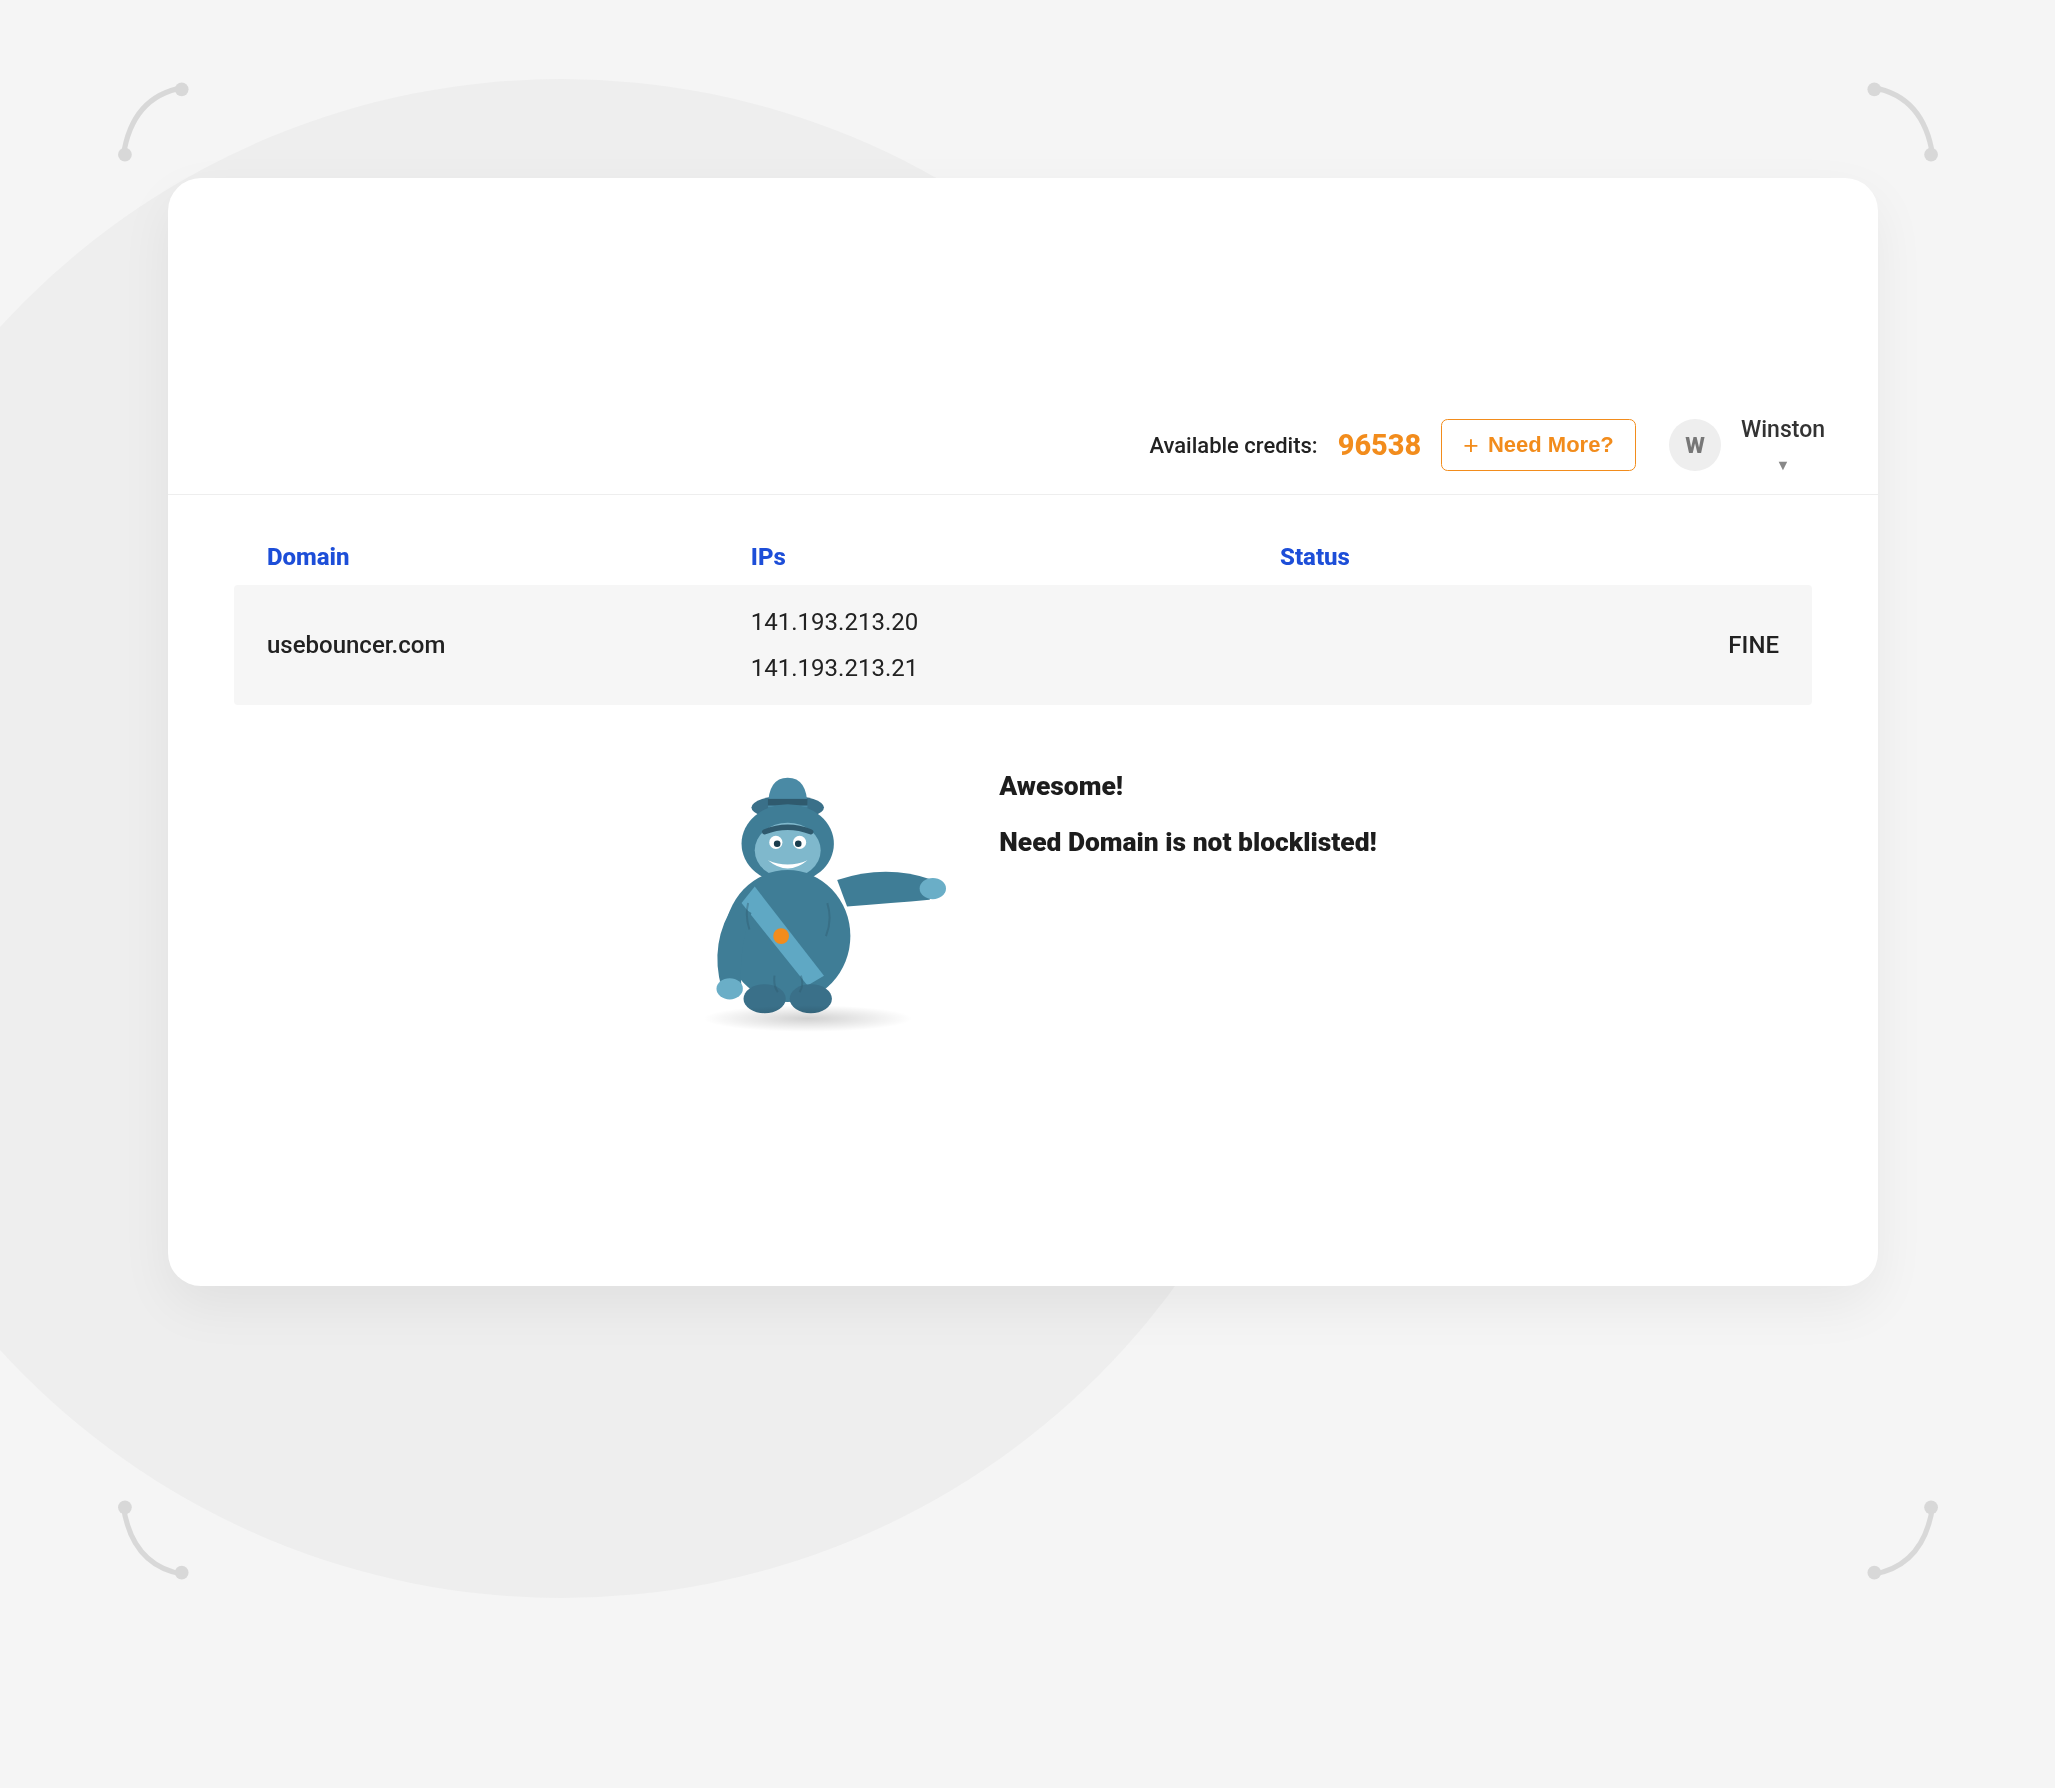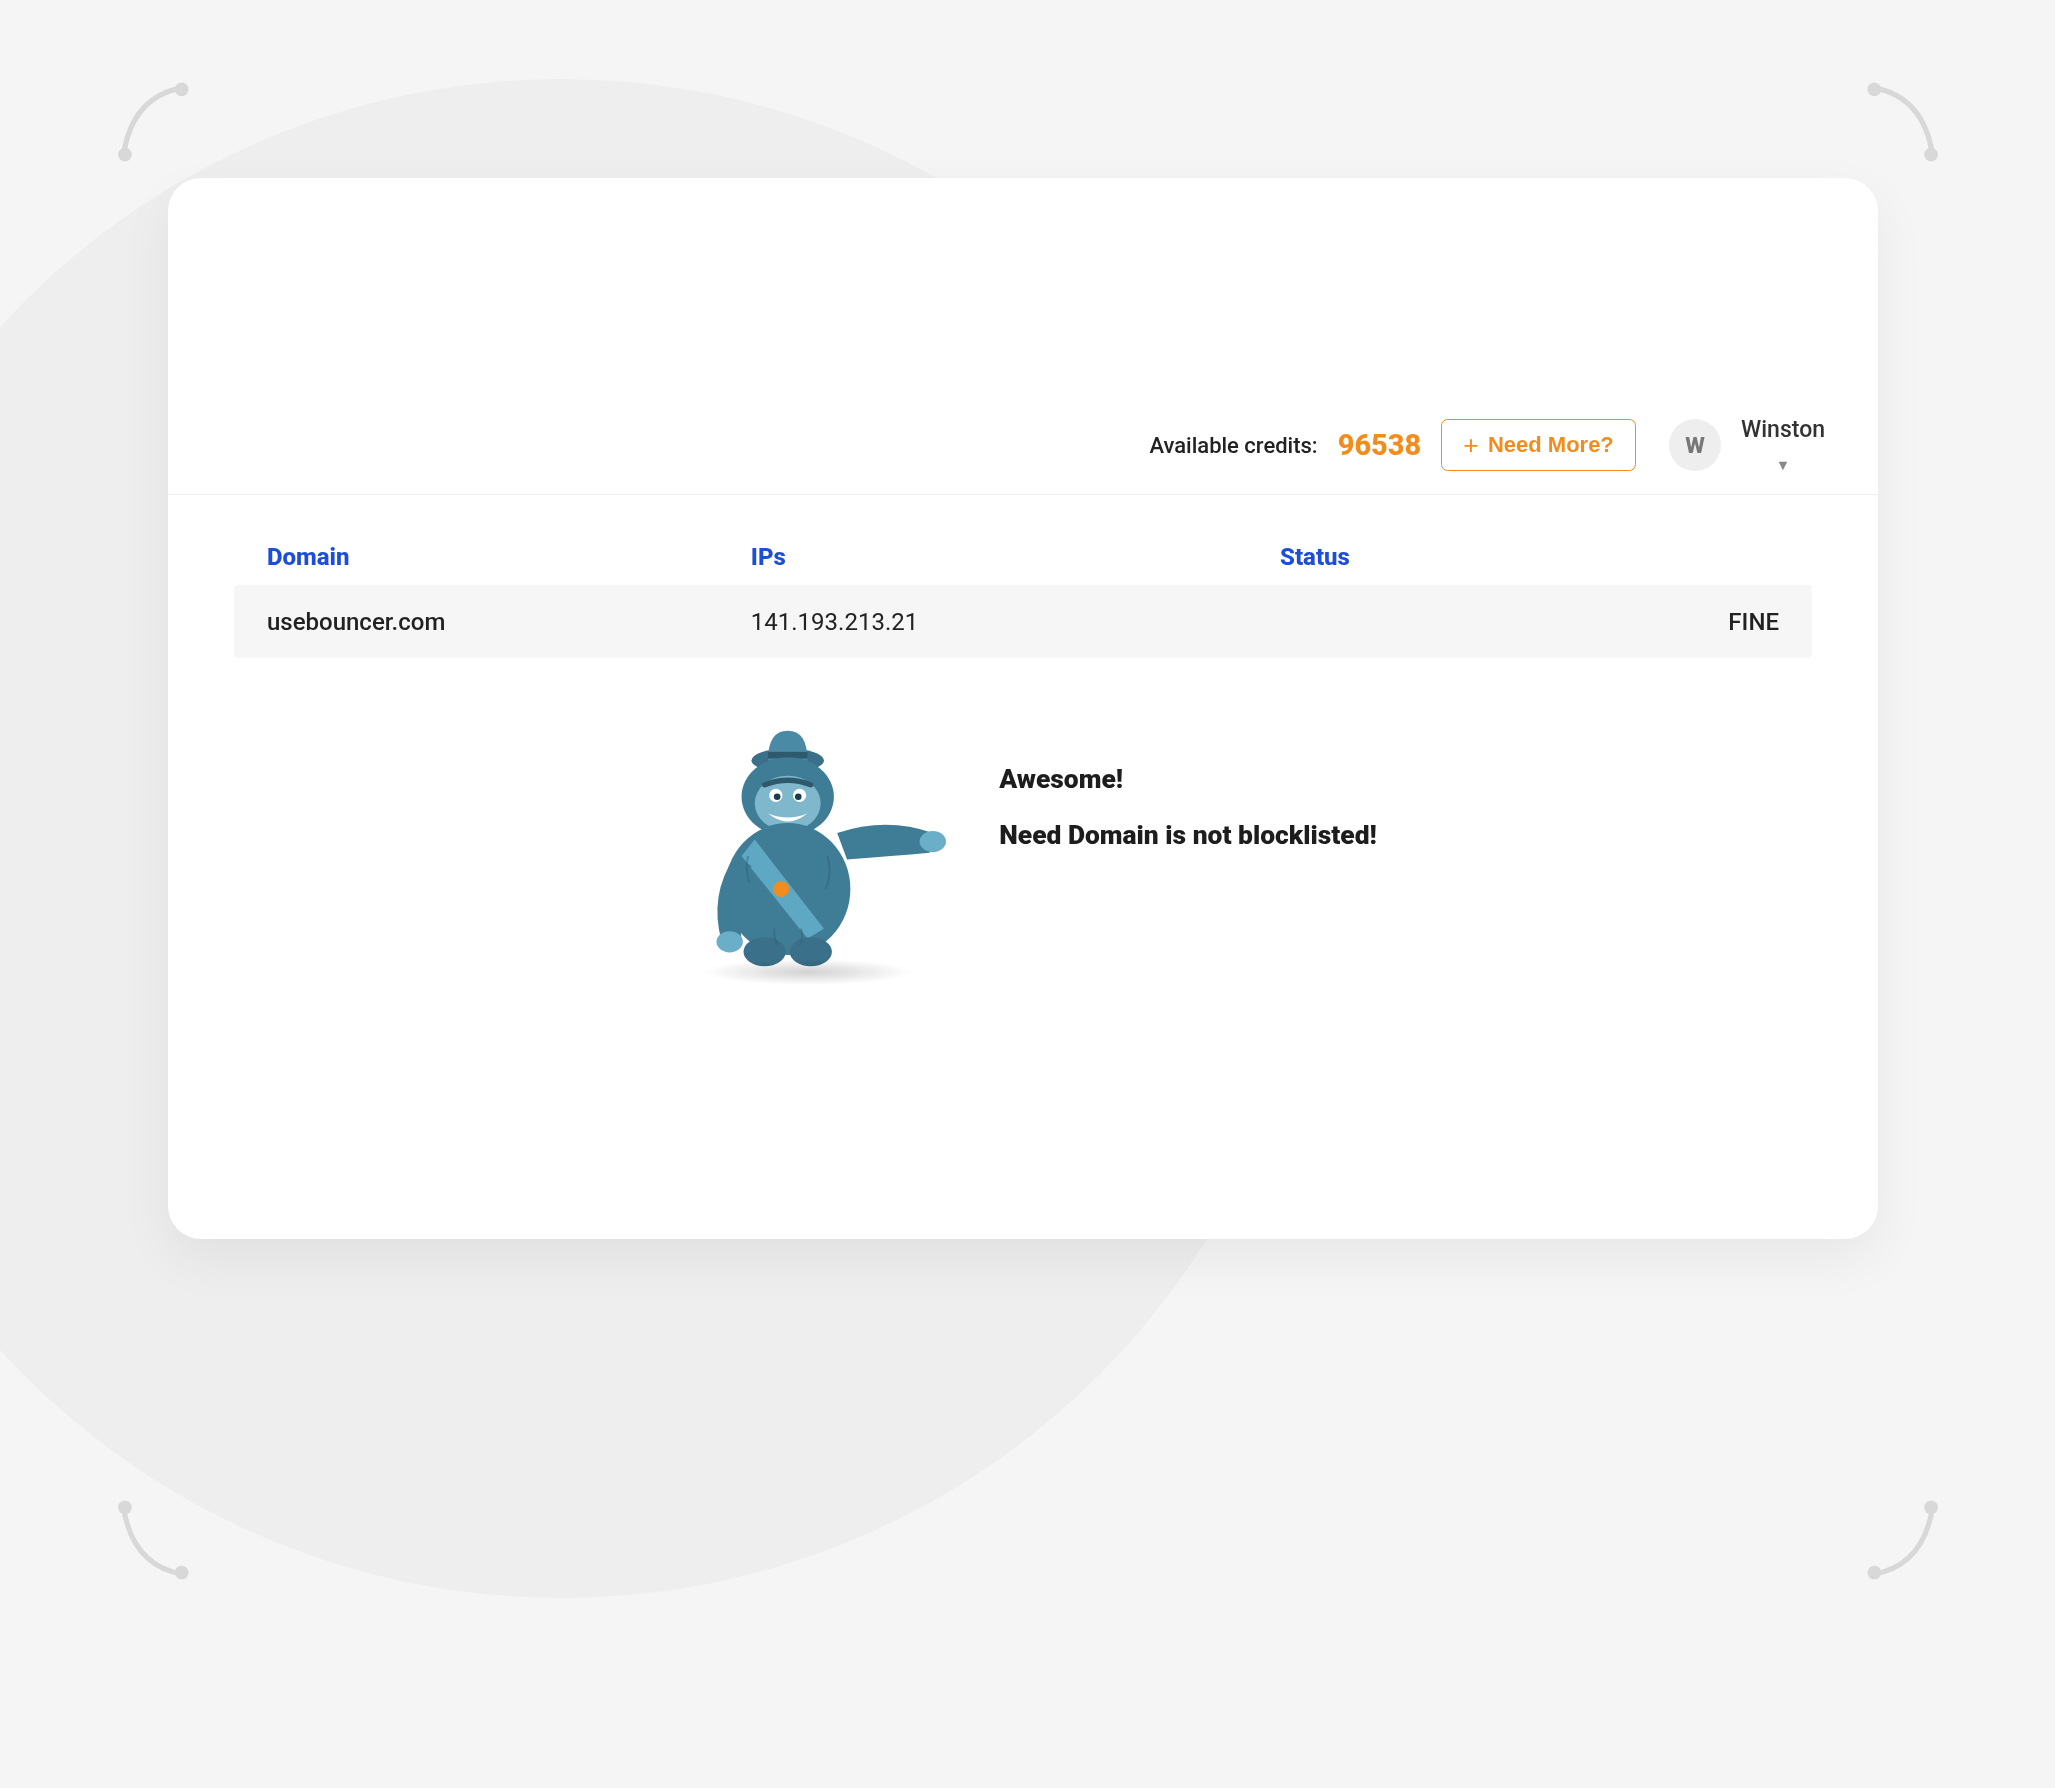--- a/index.html
+++ b/index.html
@@ -150,21 +150,20 @@
   .mascot {
     width: 277px;
     height: 251px;
     position: relative;
   }
   .result-text h3 {
     font-size: 26.4px;
     font-weight: 900;
     color: #1d1d1d;
     margin-bottom: 26.4px;
-    margin-top: 40px;
   }
   .result-text p {
     font-size: 26.4px;
     font-weight: 900;
     color: #1d1d1d;
   }
   .actions {
     display: flex;
     justify-content: flex-end;
     padding: 53px 106px 0 0;
@@ -246,20 +245,21 @@
 
     <div class="table-head">
       <div class="col-domain">Domain</div>
       <div class="col-ips">IPs</div>
       <div class="col-status">Status</div>
     </div>
 
     <div class="table-row">
       <div class="col-domain">usebouncer.com</div>
       <div class="col-ips ips-list">
+        <span>141.193.213.20</span>
         <span>141.193.213.21</span>
       </div>
       <div class="col-status col-status-val">FINE</div>
     </div>
 
     <div class="result-block">
       <div class="mascot">
         <svg viewBox="0 0 420 380" width="277" height="251">
 
           <ellipse cx="180" cy="55" rx="55" ry="18" fill="#3a7089"></ellipse>

